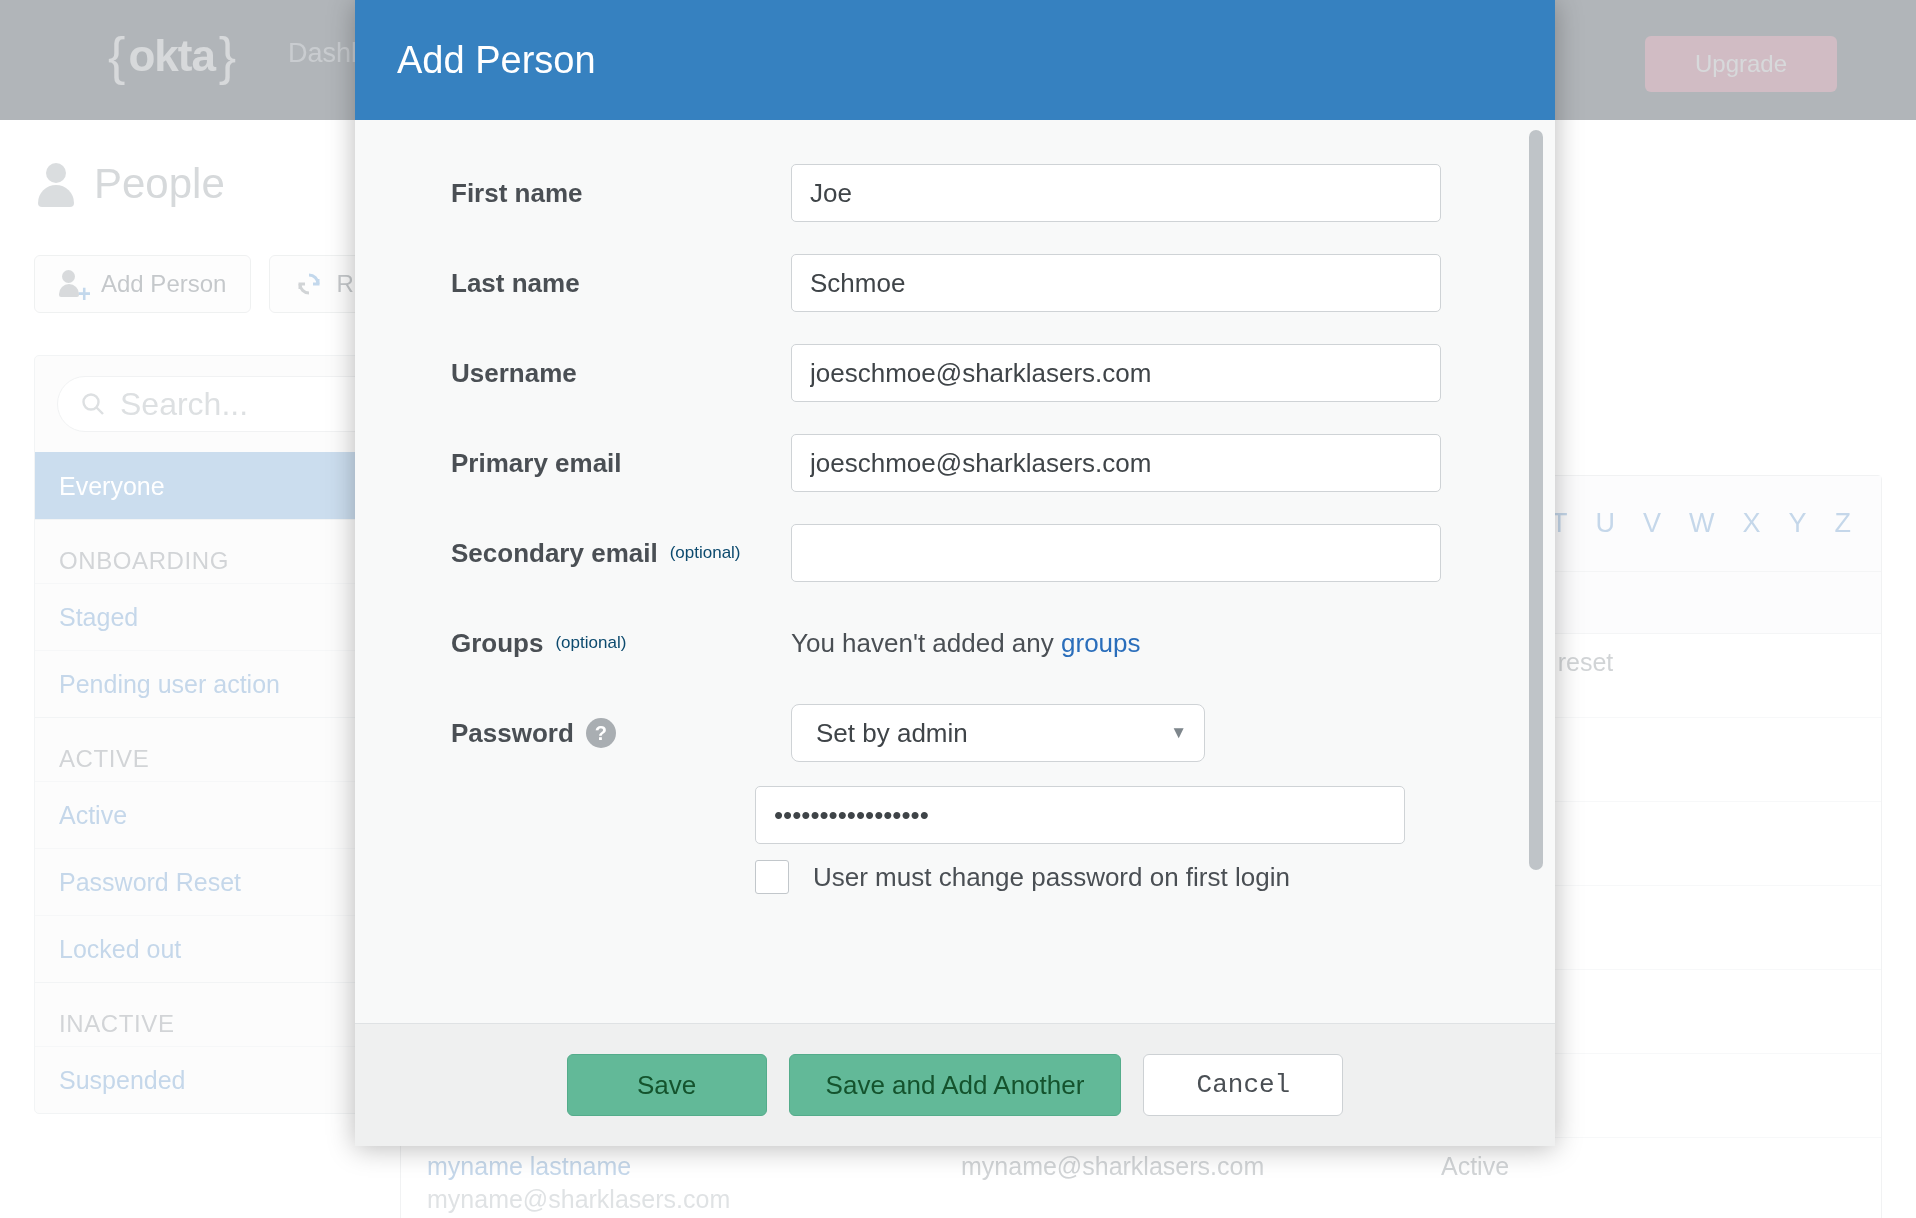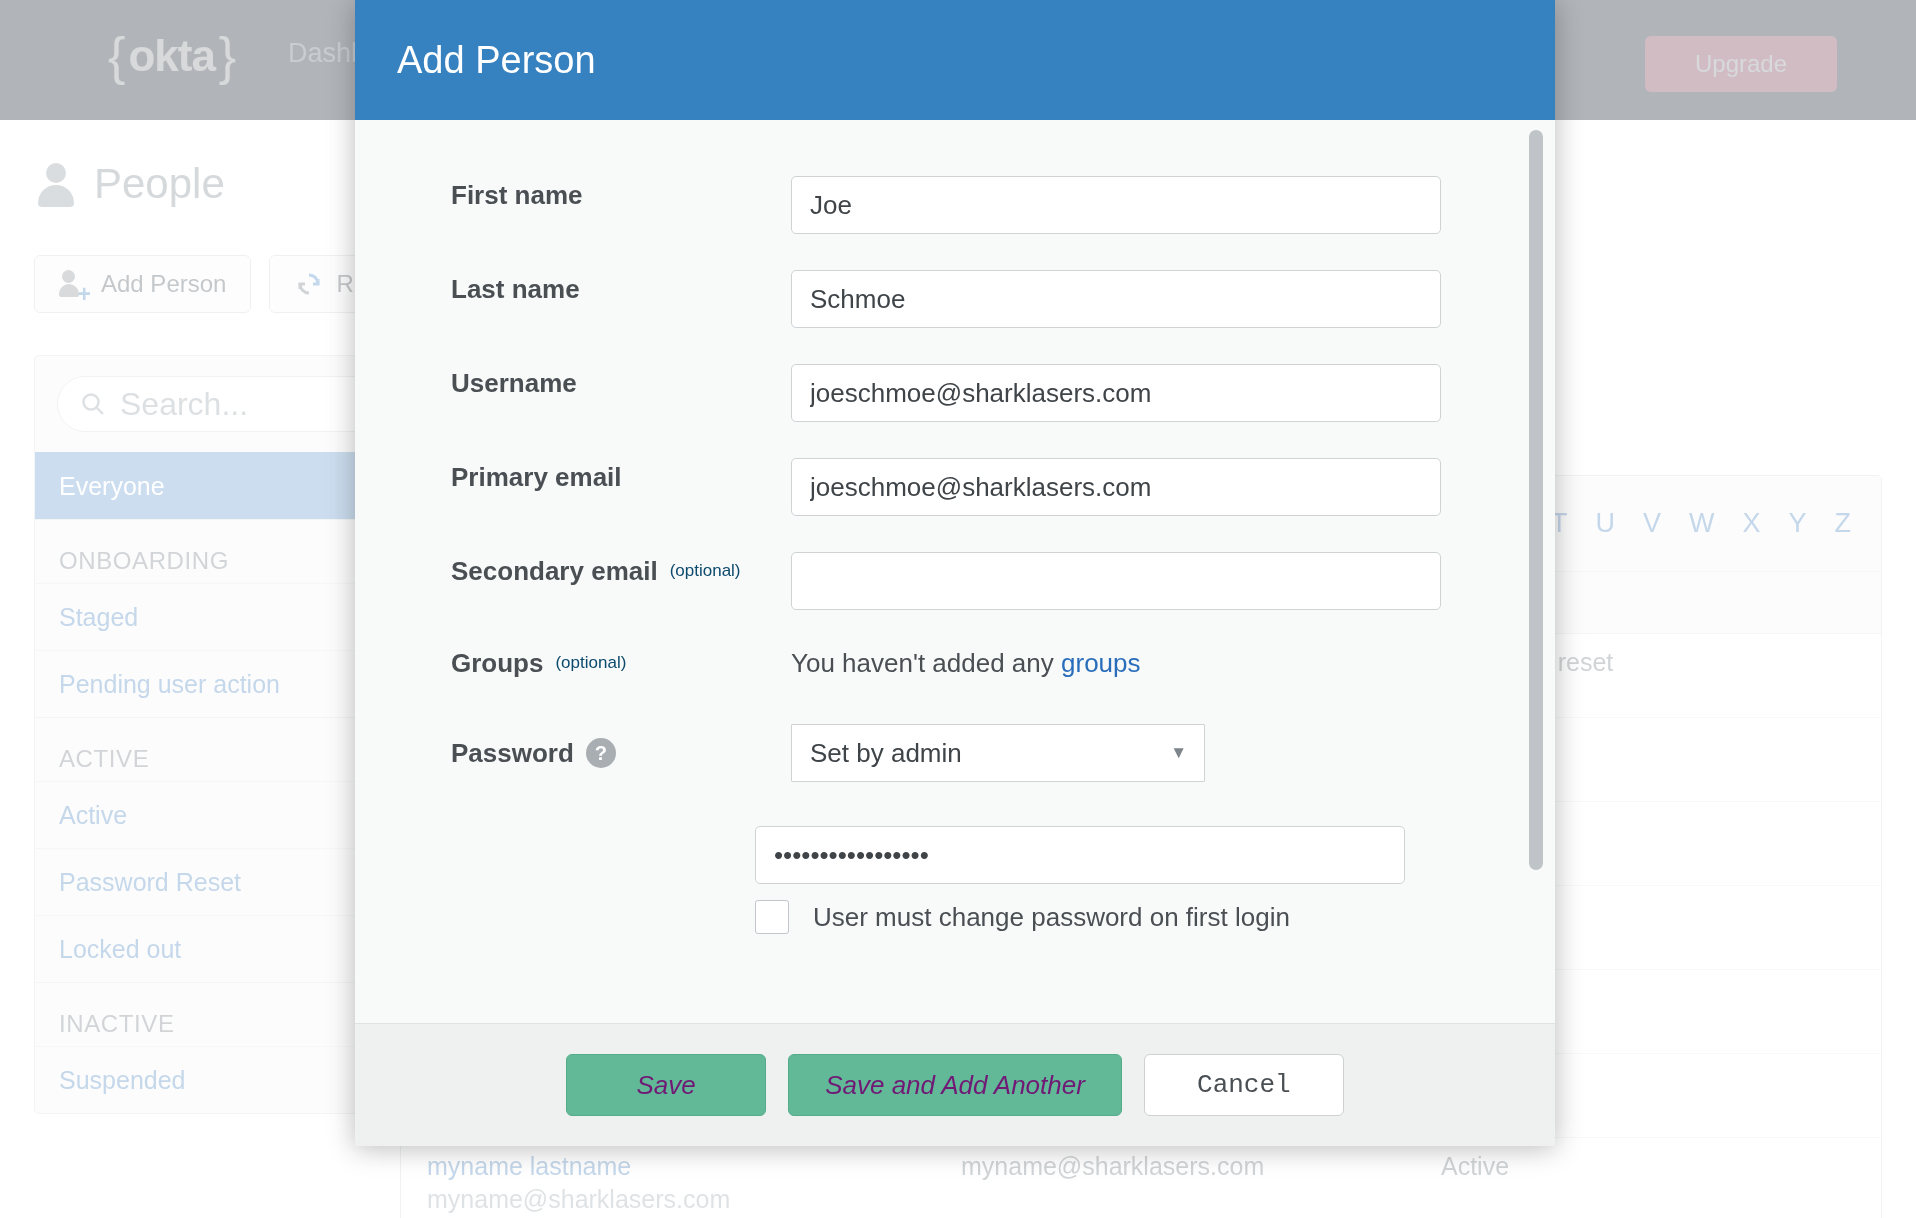--- a/index.html
+++ b/index.html
@@ -176,29 +176,29 @@
   .help-icon {
     width: 30px; height: 30px; border-radius: 50%; background: #a9aeb2;
     color: #ffffff; font-size: 20px; font-weight: bold;
     display: inline-flex; align-items: center; justify-content: center;
     cursor: pointer;
   }
   .form-input {
     width: 650px; height: 58px; background: #ffffff;
     border: 1px solid #cfd3d6; border-radius: 5px;
     padding: 0 18px; font-size: 26px; color: #3f4448;
-    font-family: "Liberation Sans", sans-serif; outline: none; margin-top: 20px;
+    font-family: "Liberation Sans", sans-serif; outline: none;
   }
   .static-text { font-size: 26px; color: #4a4f54; }
   .link-blue { color: #2a6ebb; cursor: pointer; }
   .select-wrap { position: relative; width: 414px; }
   .form-select {
     width: 414px; height: 58px; background: #ffffff;
-    border: 1px solid #cfd3d6; border-radius: 1px;
-    padding: 0 40px 0 18px; font-size: 26px; color: #3f4448;
+    border: 1px solid #cfd3d6; border-radius: 8px;
+    padding: 0 40px 0 24px; font-size: 26px; color: #3f4448;
     font-family: "Liberation Sans", sans-serif;
     appearance: none; -webkit-appearance: none; outline: none; cursor: pointer;
   }
   .caret {
     position: absolute; right: 18px; top: 50%; transform: translateY(-50%);
     color: #7e868c; font-size: 17px; pointer-events: none;
   }
   .pwd-row { display: flex; margin-bottom: 16px; }
   .pwd-spacer { width: 400px; }
   .check-row { display: flex; align-items: center; gap: 24px; }
@@ -214,21 +214,21 @@
   .modal-footer {
     flex: 0 0 auto; height: 123px; background: #eff0f0;
     border-top: 1px solid #dfe2e4;
     display: flex; align-items: center; justify-content: center; gap: 22px;
   }
   .btn {
     height: 62px; border-radius: 6px; font-size: 26px;
     font-family: "Liberation Sans", sans-serif; cursor: pointer;
     padding: 0 36px; border: 1px solid transparent;
   }
-  .btn-green { background: #62b998; color: #701a75; border-color: #54ac8b; min-width: 200px; font-style: italic; }
+  .btn-green { background: #62b998; color: #14532d; border-color: #54ac8b; min-width: 200px; }
   .btn-white { background: #ffffff; color: #4a4f54; border-color: #cdd1d4; min-width: 200px; font-family: Liberation Mono, monospace; }
 </style>
 </head>
 <body>
 
 <div id="page-root">
 
   <div class="topbar">
     <div class="topbar-inner">
       <div class="okta-logo">

